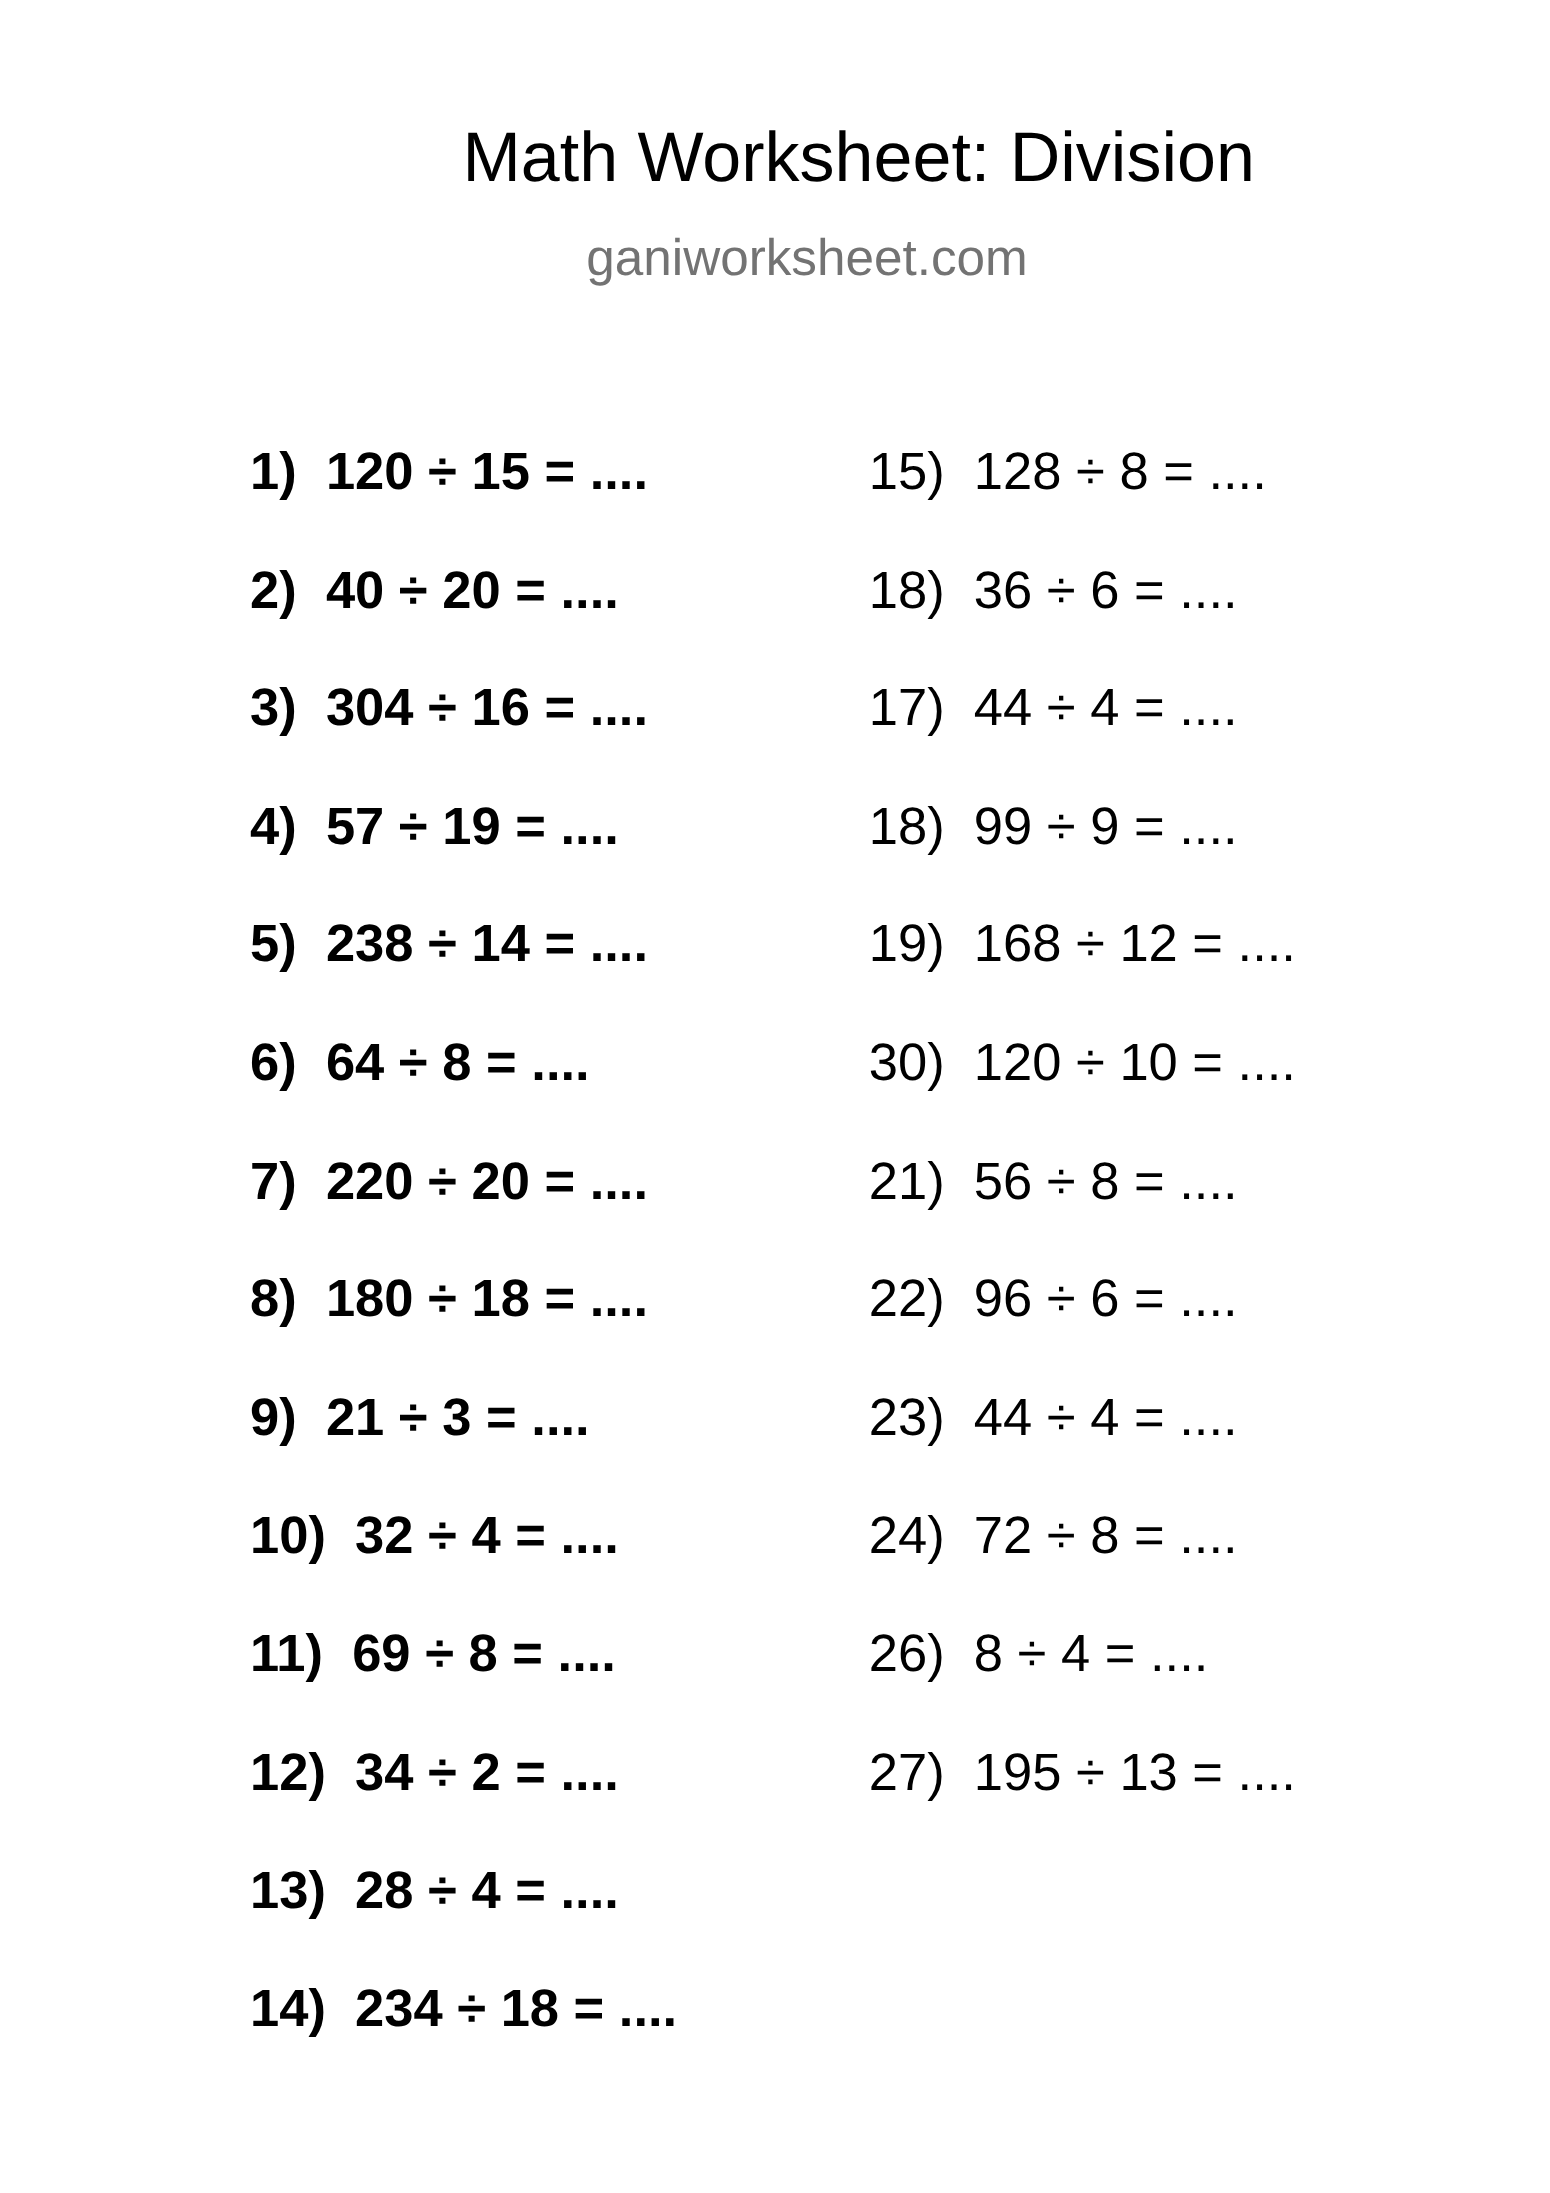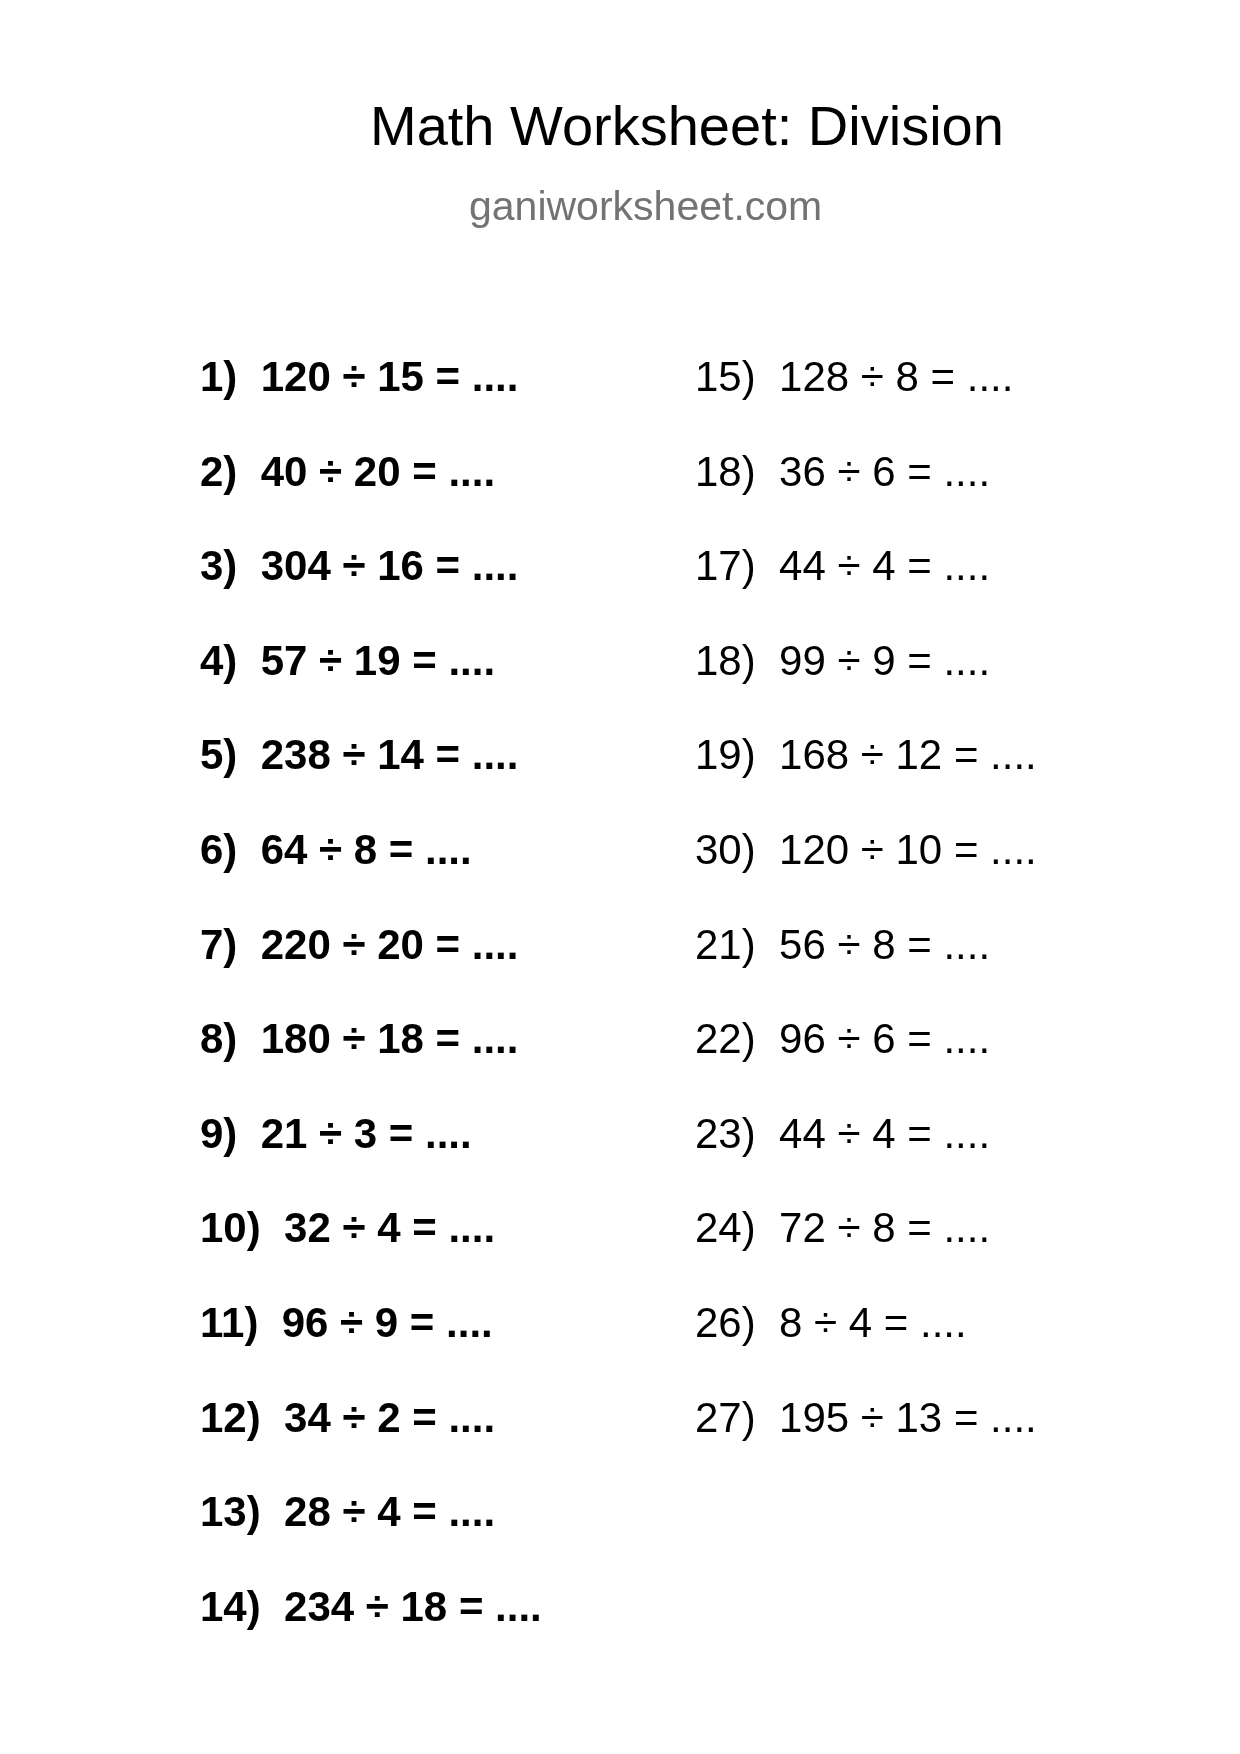--- a/index.html
+++ b/index.html
@@ -24,21 +24,21 @@
   <div class="item"><span class="num">1)</span>  <span class="expr">120 ÷ 15 = ....</span></div>
   <div class="item"><span class="num">2)</span>  <span class="expr">40 ÷ 20 = ....</span></div>
   <div class="item"><span class="num">3)</span>  <span class="expr">304 ÷ 16 = ....</span></div>
   <div class="item"><span class="num">4)</span>  <span class="expr">57 ÷ 19 = ....</span></div>
   <div class="item"><span class="num">5)</span>  <span class="expr">238 ÷ 14 = ....</span></div>
   <div class="item"><span class="num">6)</span>  <span class="expr">64 ÷ 8 = ....</span></div>
   <div class="item"><span class="num">7)</span>  <span class="expr">220 ÷ 20 = ....</span></div>
   <div class="item"><span class="num">8)</span>  <span class="expr">180 ÷ 18 = ....</span></div>
   <div class="item"><span class="num">9)</span>  <span class="expr">21 ÷ 3 = ....</span></div>
   <div class="item"><span class="num">10)</span>  <span class="expr">32 ÷ 4 = ....</span></div>
-  <div class="item"><span class="num">11)</span>  <span class="expr">96 ÷ 9 = ....</span></div>
+  <div class="item"><span class="num">11)</span>  <span class="expr">69 ÷ 8 = ....</span></div>
   <div class="item"><span class="num">12)</span>  <span class="expr">34 ÷ 2 = ....</span></div>
   <div class="item"><span class="num">13)</span>  <span class="expr">28 ÷ 4 = ....</span></div>
   <div class="item"><span class="num">14)</span>  <span class="expr">234 ÷ 18 = ....</span></div>
 </div>
 
 <div class="col right">
   <div class="item"><span class="num">15)</span>  <span class="expr">128 ÷ 8 = ....</span></div>
   <div class="item"><span class="num">18)</span>  <span class="expr">36 ÷ 6 = ....</span></div>
   <div class="item"><span class="num">17)</span>  <span class="expr">44 ÷ 4 = ....</span></div>
   <div class="item"><span class="num">18)</span>  <span class="expr">99 ÷ 9 = ....</span></div>

